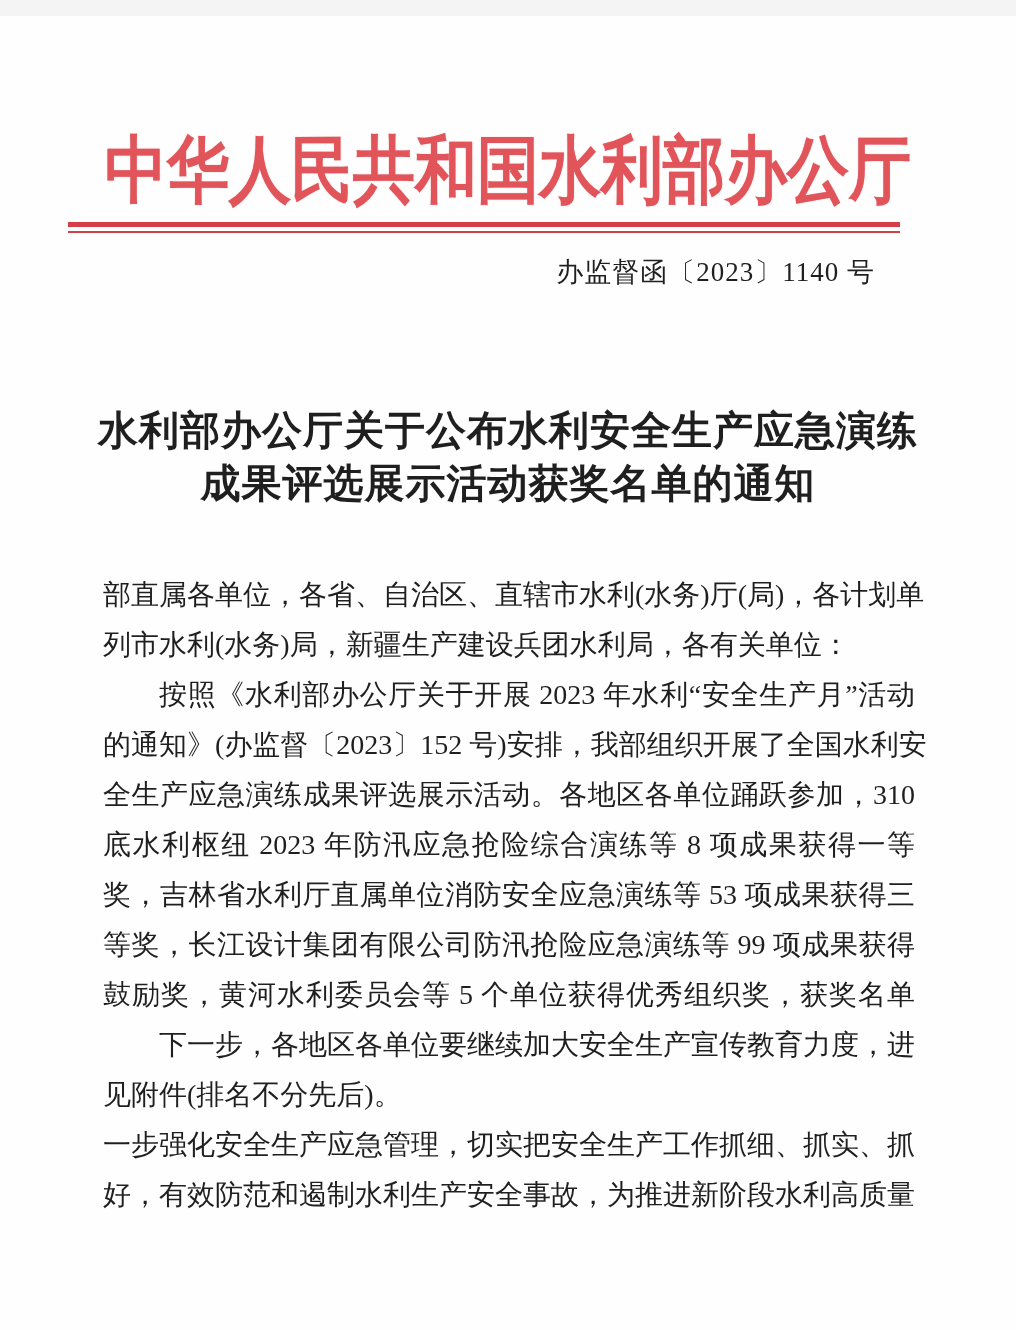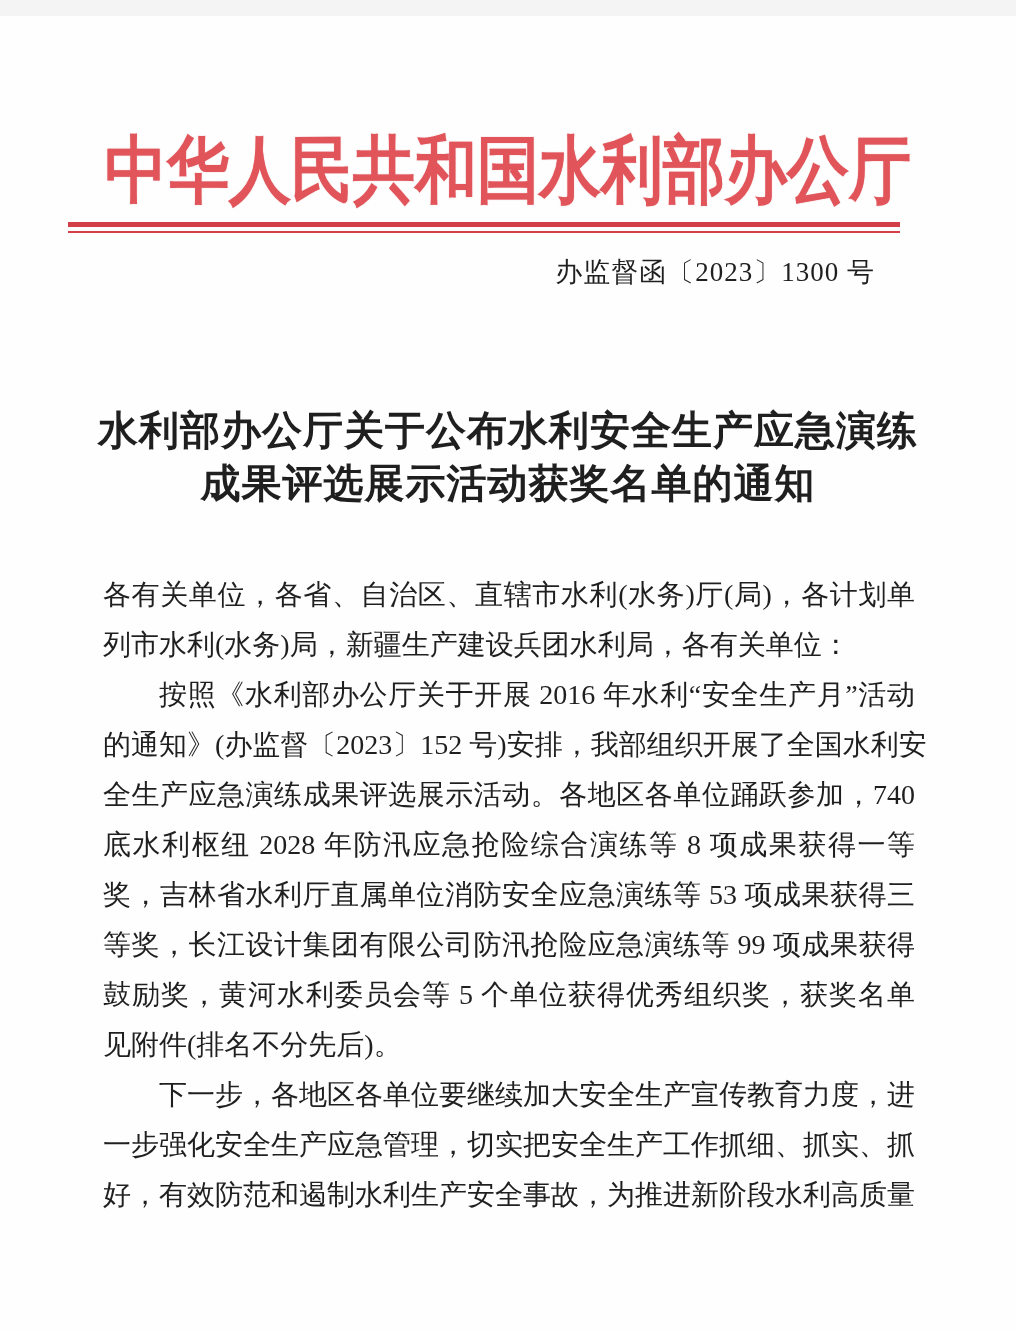--- a/index.html
+++ b/index.html
@@ -81,38 +81,38 @@
 <div class="page">
 
   <div class="letterhead">中华人民共和国水利部办公厅</div>
 
   <div class="rule-wrap">
     <div class="rule-thick"></div>
     <div class="rule-gap"></div>
     <div class="rule-thin"></div>
   </div>
 
-  <div class="doc-number">办监督函〔2023〕1300 号</div>
+  <div class="doc-number">办监督函〔2023〕1140 号</div>
 
   <div class="notice-title">
     <div>水利部办公厅关于公布水利安全生产应急演练</div>
     <div>成果评选展示活动获奖名单的通知</div>
   </div>
 
   <div class="body-text">
-    <div class="bline">各有关单位，各省、自治区、直辖市水利(水务)厅(局)，各计划单</div>
+    <div class="bline">部直属各单位，各省、自治区、直辖市水利(水务)厅(局)，各计划单</div>
     <div class="bline short">列市水利(水务)局，新疆生产建设兵团水利局，各有关单位：</div>
 
-    <div class="bline indent">按照《水利部办公厅关于开展 2016 年水利“安全生产月”活动</div>
+    <div class="bline indent">按照《水利部办公厅关于开展 2023 年水利“安全生产月”活动</div>
     <div class="bline">的通知》(办监督〔2023〕152 号)安排，我部组织开展了全国水利安</div>
-    <div class="bline">全生产应急演练成果评选展示活动。各地区各单位踊跃参加，740</div>
-    <div class="bline">底水利枢纽 2028 年防汛应急抢险综合演练等 8 项成果获得一等</div>
+    <div class="bline">全生产应急演练成果评选展示活动。各地区各单位踊跃参加，310</div>
+    <div class="bline">底水利枢纽 2023 年防汛应急抢险综合演练等 8 项成果获得一等</div>
     <div class="bline">奖，吉林省水利厅直属单位消防安全应急演练等 53 项成果获得三</div>
     <div class="bline">等奖，长江设计集团有限公司防汛抢险应急演练等 99 项成果获得</div>
     <div class="bline">鼓励奖，黄河水利委员会等 5 个单位获得优秀组织奖，获奖名单</div>
+    <div class="bline indent">下一步，各地区各单位要继续加大安全生产宣传教育力度，进</div>
+
     <div class="bline short">见附件(排名不分先后)。</div>
-
-    <div class="bline indent">下一步，各地区各单位要继续加大安全生产宣传教育力度，进</div>
     <div class="bline">一步强化安全生产应急管理，切实把安全生产工作抓细、抓实、抓</div>
     <div class="bline">好，有效防范和遏制水利生产安全事故，为推进新阶段水利高质量</div>
   </div>
 
 </div>
 
 </body></html>

